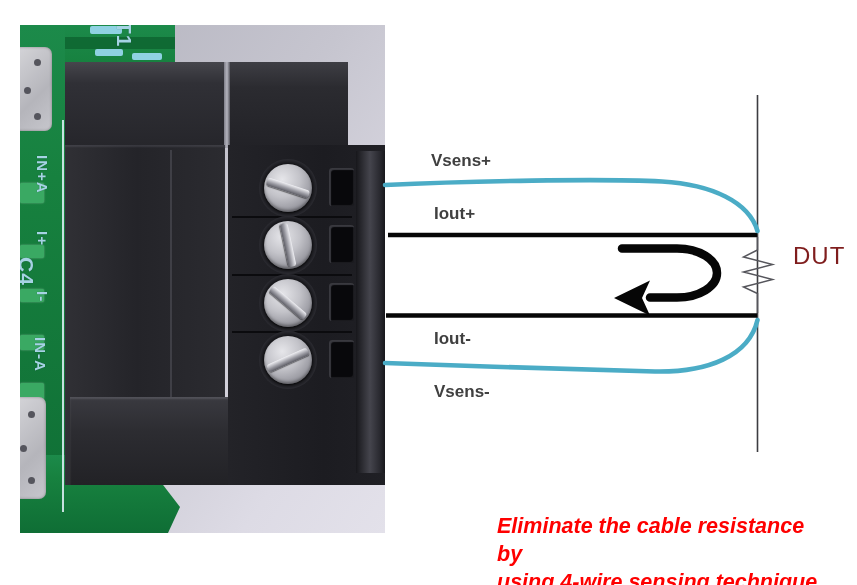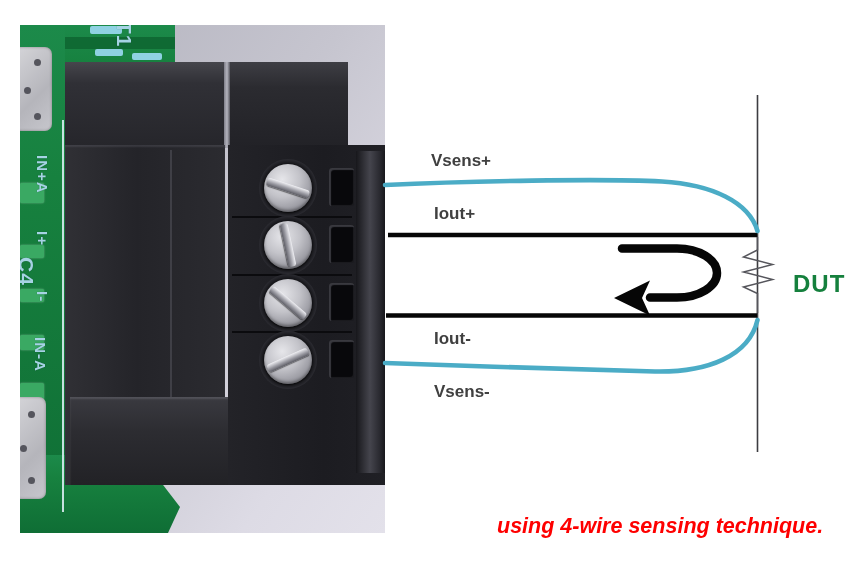--- a/index.html
+++ b/index.html
@@ -52,21 +52,21 @@
     background:linear-gradient(180deg,#f0f0f4,#9b9ba3 55%,#5c5c64);
     box-shadow:0 1px 1px rgba(0,0,0,.5);
   }
   .wire-slot{
     position:absolute;left:309px;width:25px;height:38px;border-radius:3px;background:#08080b;
     box-shadow:inset 2px 2px 1px rgba(150,150,160,.35), inset -1px -1px 1px rgba(90,90,100,.25);
   }
   
   .schem{position:absolute;left:0;top:0;width:857px;height:585px;pointer-events:none;}
   .wire-label{position:absolute;color:#404040;font-size:17px;font-weight:600;line-height:1;}
-  .dut-label{position:absolute;left:793px;top:272px;color:#15803d;font-size:24px;font-weight:700;letter-spacing:1px;line-height:1;}
+  .dut-label{position:absolute;left:793px;top:244px;color:#7f1d1d;font-size:24px;font-weight:400;letter-spacing:1px;line-height:1;}
   .caption{
     position:absolute;left:497px;top:513px;width:330px;
     color:#fe0000;font-size:21.5px;font-style:italic;font-weight:600;line-height:1.3;
   }
 </style>
 </head>
 <body>
 
 <div class="canvas">
 
@@ -158,16 +158,17 @@
     <polygon points="614,298 650,280.5 642,298 650,315.5" fill="#060606"></polygon>
   </svg>
 
   <div class="wire-label" style="left:431px;top:152px;">Vsens+</div>
   <div class="wire-label" style="left:434px;top:205px;">Iout+</div>
   <div class="wire-label" style="left:434px;top:330px;">Iout-</div>
   <div class="wire-label" style="left:434px;top:383px;">Vsens-</div>
   <div class="dut-label">DUT</div>
 
   <div class="caption">
+    <div>Eliminate the cable resistance by</div>
     <div>using 4-wire sensing technique.</div>
   </div>
 
 </div>
 
 </body></html>

